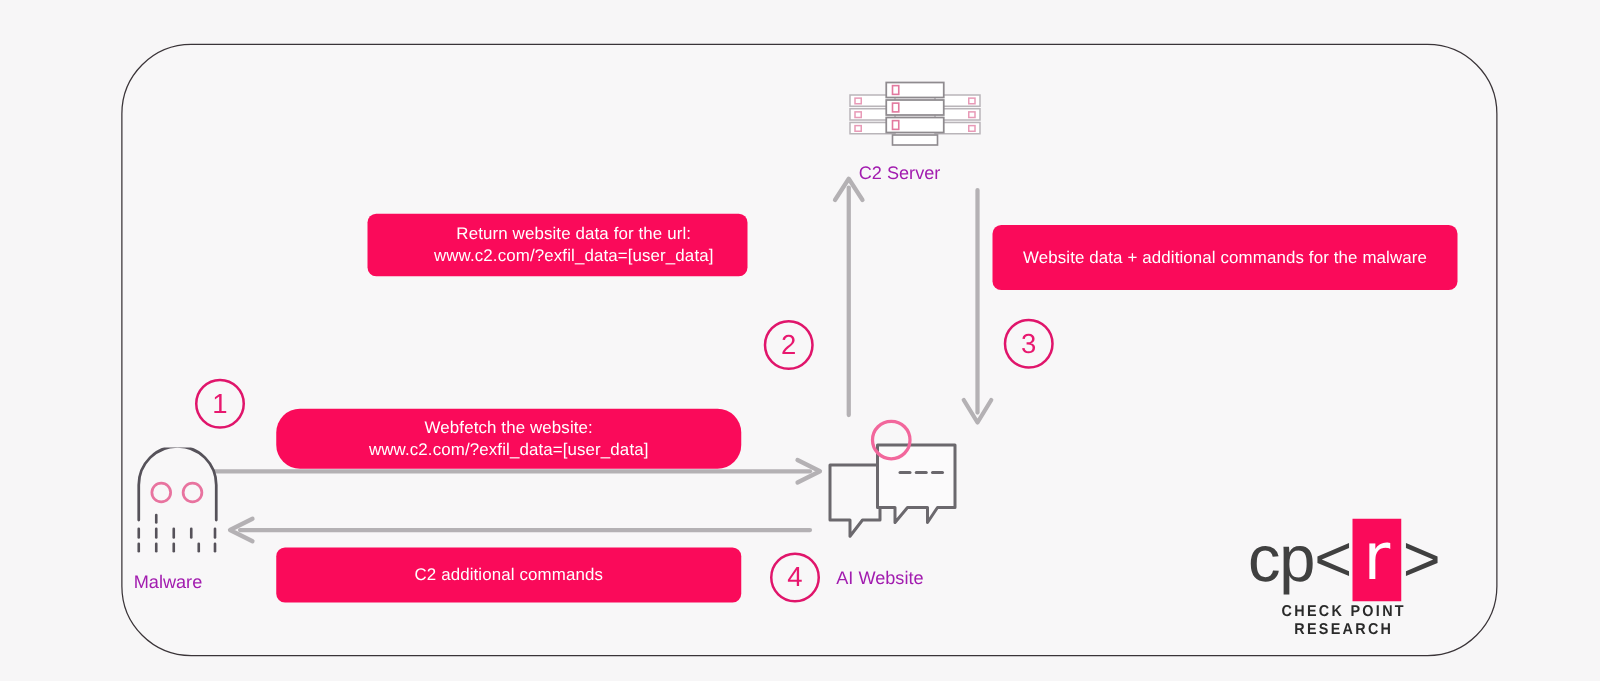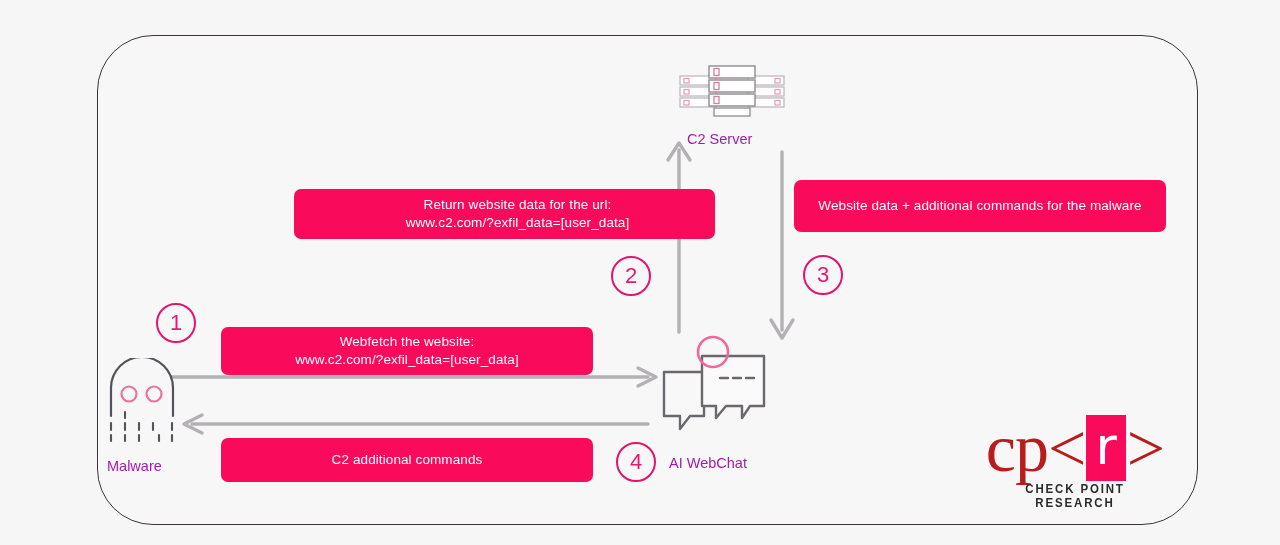--- a/index.html
+++ b/index.html
@@ -47,23 +47,23 @@
     justify-content: center;
     text-align: center;
     line-height: 1.32;
     font-size: 13.5px;
     letter-spacing: 0.1px;
     box-sizing: border-box;
     padding: 4px 10px;
     white-space: pre-line;
   }
 
-  #label-return   { left: 294px; top: 189px; width: 421px; height: 50px; padding-left: 36px; }
+  #label-return   { left: 294px; top: 171px; width: 304px; height: 50px; padding-left: 36px; }
   #label-website  { left: 794px; top: 180px; width: 372px; height: 52px; text-align: right; }
-  #label-webfetch { left: 221px; top: 327px; width: 372px; height: 48px; }
+  #label-webfetch { left: 221px; top: 327px; width: 372px; height: 48px; border-radius: 19px; }
   #label-c2cmd    { left: 221px; top: 438px; width: 372px; height: 44px; }
 
   
   .step-circle {
     position: absolute;
     width: 40px;
     height: 40px;
     border: 2.4px solid #e0156b;
     border-radius: 50%;
     color: #e8186f;
@@ -134,25 +134,25 @@
     width: 160px;
     height: 82px;
   }
   .cpr-mark {
     display: flex;
     align-items: center;
     justify-content: center;
     height: 56px;
   }
   .cpr-text {
-    font-size: 68px;
-    color: #b91c1c;
+    font-size: 52px;
+    color: #404040;
     line-height: 1;
     letter-spacing: -1px;
-    font-family: Liberation Serif, serif;
+    font-family: Liberation Sans, sans-serif;
   }
   .cpr-r-box {
     background: #fa0a5a;
     color: #ffffff;
     font-size: 52px;
     line-height: 1;
     font-family: "DejaVu Sans", sans-serif;
     padding: 5px 9px 9px 9px;
     margin: 0 1px;
     display: inline-block;
@@ -268,21 +268,21 @@
       <line x1="60" y1="44" x2="68" y2="44"></line>
       <line x1="73" y1="44" x2="81" y2="44"></line>
       <line x1="86" y1="44" x2="94" y2="44"></line>
     </g>
 
     <circle cx="53" cy="18" r="15" fill="none" stroke="#f2679c" stroke-width="2.6"></circle>
   </svg>
 
   <div class="node-label" id="label-c2server">C2 Server</div>
   <div class="node-label" id="label-malware">Malware</div>
-  <div class="node-label" id="label-webchat">AI WebChat</div>
+  <div class="node-label" id="label-webchat">AI Website</div>
 
   <div class="label-box" id="label-return">Return website data for the url:
 www.c2.com/?exfil_data=[user_data]</div>
   <div class="label-box" id="label-website">Website data + additional commands for the malware</div>
   <div class="label-box" id="label-webfetch">Webfetch the website:
 www.c2.com/?exfil_data=[user_data]</div>
   <div class="label-box" id="label-c2cmd">C2 additional commands</div>
 
   <div class="step-circle" id="step-1">1</div>
   <div class="step-circle" id="step-2">2</div>

